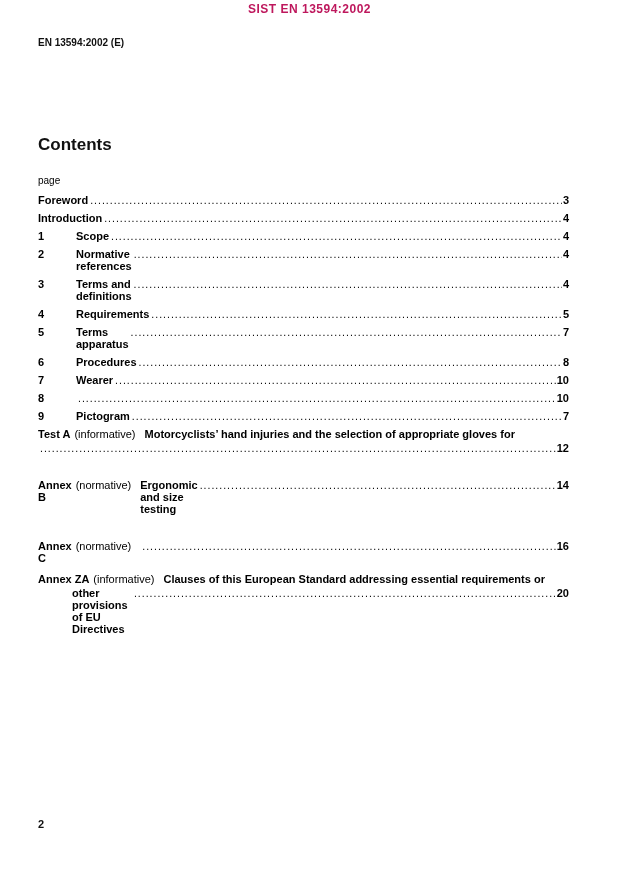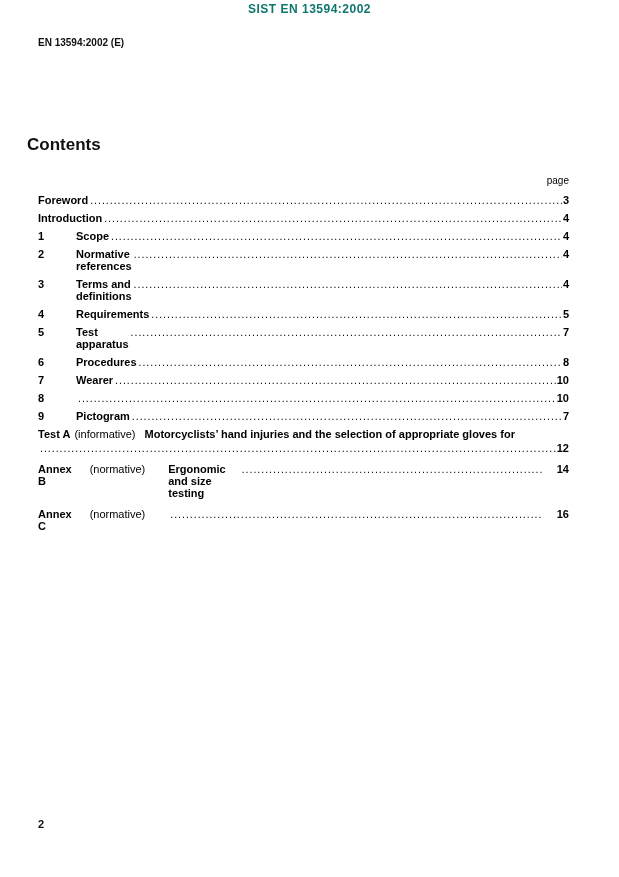--- a/index.html
+++ b/index.html
@@ -15,64 +15,63 @@
     position: absolute; top: 2px; left: 0; right: 0;
     text-align: center;
     font-size: 12px; font-weight: bold;
     letter-spacing: 0.5px;
   }
   .docref {
     position: absolute; top: 37px; left: 38px;
     font-size: 10px; font-weight: bold;
   }
   .contents-heading {
-    position: absolute; top: 135px; left: 27px;
+    position: absolute; top: 135px; left: 38px;
     font-size: 17px; font-weight: bold;
   }
   .toc {
     position: absolute; top: 175px; left: 38px;
     width: 531px;
     font-size: 11px; line-height: 12px; font-weight: bold;
     color: #000;
   }
   .page-label {
-    text-align: right;
     font-weight: normal;
     font-size: 10px;
     margin-bottom: 7px;
   }
   .row { display: flex; align-items: baseline; margin-bottom: 6px; }
   .num { flex: none; width: 38px; }
   .leader {
     flex: 1 1 auto;
     overflow: hidden;
     white-space: nowrap;
     font-weight: normal;
     font-size: 10.5px;
     letter-spacing: 1px;
     margin: 0 1px 0 2px;
   }
   .leader::before {
     content: "........................................................................................................................................................................................................................................................................................................................";
   }
   .pagenum { flex: none; font-weight: bold; }
-  .qualifier { font-weight: normal; margin: 0 9px 0 4px; }
-  .annex-row { margin-top: 3px; margin-bottom: 9px; gap: 14px; }
+  .qualifier { font-weight: normal; margin: 16px 9px 0 4px; }
+  .annex-row { margin-top: 3px; margin-bottom: 9px; }
   .annex-block { margin-top: 3px; margin-bottom: 9px; }
   .annex-line1 { margin-bottom: 2px; }
   .cont { padding-left: 34px; }
   .footer-pagenum {
     position: absolute; top: 818px; left: 38px;
     font-size: 11px; font-weight: bold;
   }
 </style>
 </head>
 <body>
 
-<div class="watermark" style="color: #0f766e;">SIST EN 13594:2002</div>
+<div class="watermark" style="color: #be185d;">SIST EN 13594:2002</div>
 
 <div class="docref">EN 13594:2002 (E)</div>
 
 <div class="contents-heading">Contents</div>
 
 <div class="toc">
   <div class="page-label">page</div>
   <div>
       <div class="row">
         <span class="title">Foreword</span>
@@ -103,21 +102,21 @@
         <span class="pagenum">4</span>
       </div>
       <div class="row">
         <span class="num">4</span>
         <span class="title">Requirements</span>
         <span class="leader"></span>
         <span class="pagenum">5</span>
       </div>
       <div class="row">
         <span class="num">5</span>
-        <span class="title">Test apparatus</span>
+        <span class="title">Terms apparatus</span>
         <span class="leader"></span>
         <span class="pagenum">7</span>
       </div>
       <div class="row">
         <span class="num">6</span>
         <span class="title">Procedures</span>
         <span class="leader"></span>
         <span class="pagenum">8</span>
       </div>
       <div class="row">
@@ -150,16 +149,24 @@
         <span class="atitle">Ergonomic and size testing</span>
         <span class="leader"></span>
         <span class="pagenum">14</span>
       </div>
       <div class="row annex-row">
         <span class="prefix">Annex C</span>
         <span class="qualifier">(normative)</span>
         <span class="leader"></span>
         <span class="pagenum">16</span>
       </div>
+      <div class="annex-block">
+        <div class="annex-line1"><span class="prefix">Annex ZA</span><span class="qualifier">(informative)</span><span class="atitle">Clauses of this European Standard addressing essential requirements or</span></div>
+        <div class="row">
+          <span class="cont">other provisions of EU Directives</span>
+          <span class="leader"></span>
+          <span class="pagenum">20</span>
+        </div>
+      </div>
     </div>
 </div>
 
 <div class="footer-pagenum">2</div>
 
 </body></html>

